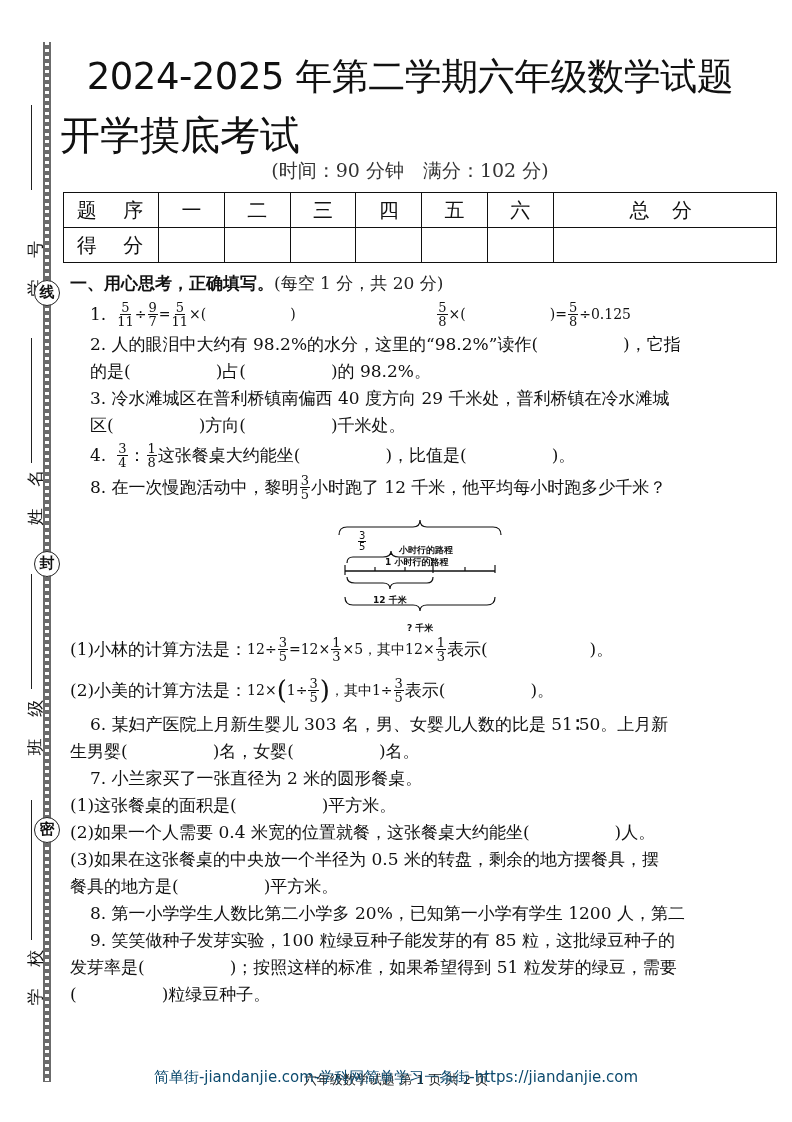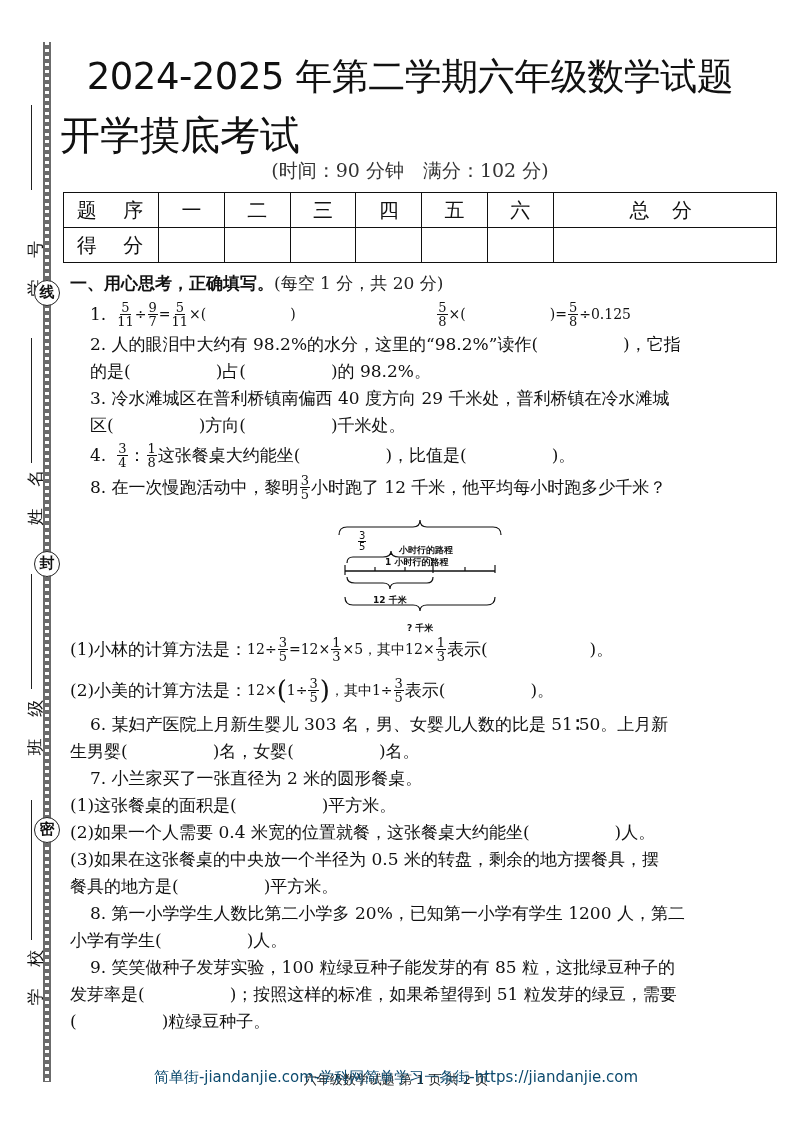--- a/index.html
+++ b/index.html
@@ -242,21 +242,20 @@
   <p class="q">6.  某妇产医院上月新生婴儿 303 名，男、女婴儿人数的比是 51∶50。上月新</p>
   <p class="cont">生男婴(　　　　　)名，女婴(　　　　　)名。</p>
 
   <p class="q">7.  小兰家买了一张直径为 2 米的圆形餐桌。</p>
   <p class="cont">(1)这张餐桌的面积是(　　　　　)平方米。</p>
   <p class="cont">(2)如果一个人需要 0.4 米宽的位置就餐，这张餐桌大约能坐(　　　　　)人。</p>
   <p class="cont">(3)如果在这张餐桌的中央放一个半径为 0.5 米的转盘，剩余的地方摆餐具，摆</p>
   <p class="cont">餐具的地方是(　　　　　)平方米。</p>
 
   <p class="q">8.  第一小学学生人数比第二小学多 20%，已知第一小学有学生 1200 人，第二</p>
-  <p class="cont">小学有学生(　　　　　)人。</p>
 
   <p class="q">9.  笑笑做种子发芽实验，100 粒绿豆种子能发芽的有 85 粒，这批绿豆种子的</p>
   <p class="cont">发芽率是(　　　　　)；按照这样的标准，如果希望得到 51 粒发芽的绿豆，需要</p>
   <p class="cont">(　　　　　)粒绿豆种子。</p>
 </div>
 
 <div class="footer">
   <div class="footer-page">六年级数学试题  第 1 页  共 2 页</div>
   <div class="watermark">简单街-jiandanjie.com-学科网简单学习一条街-https://jiandanjie.com</div>
 </div>

